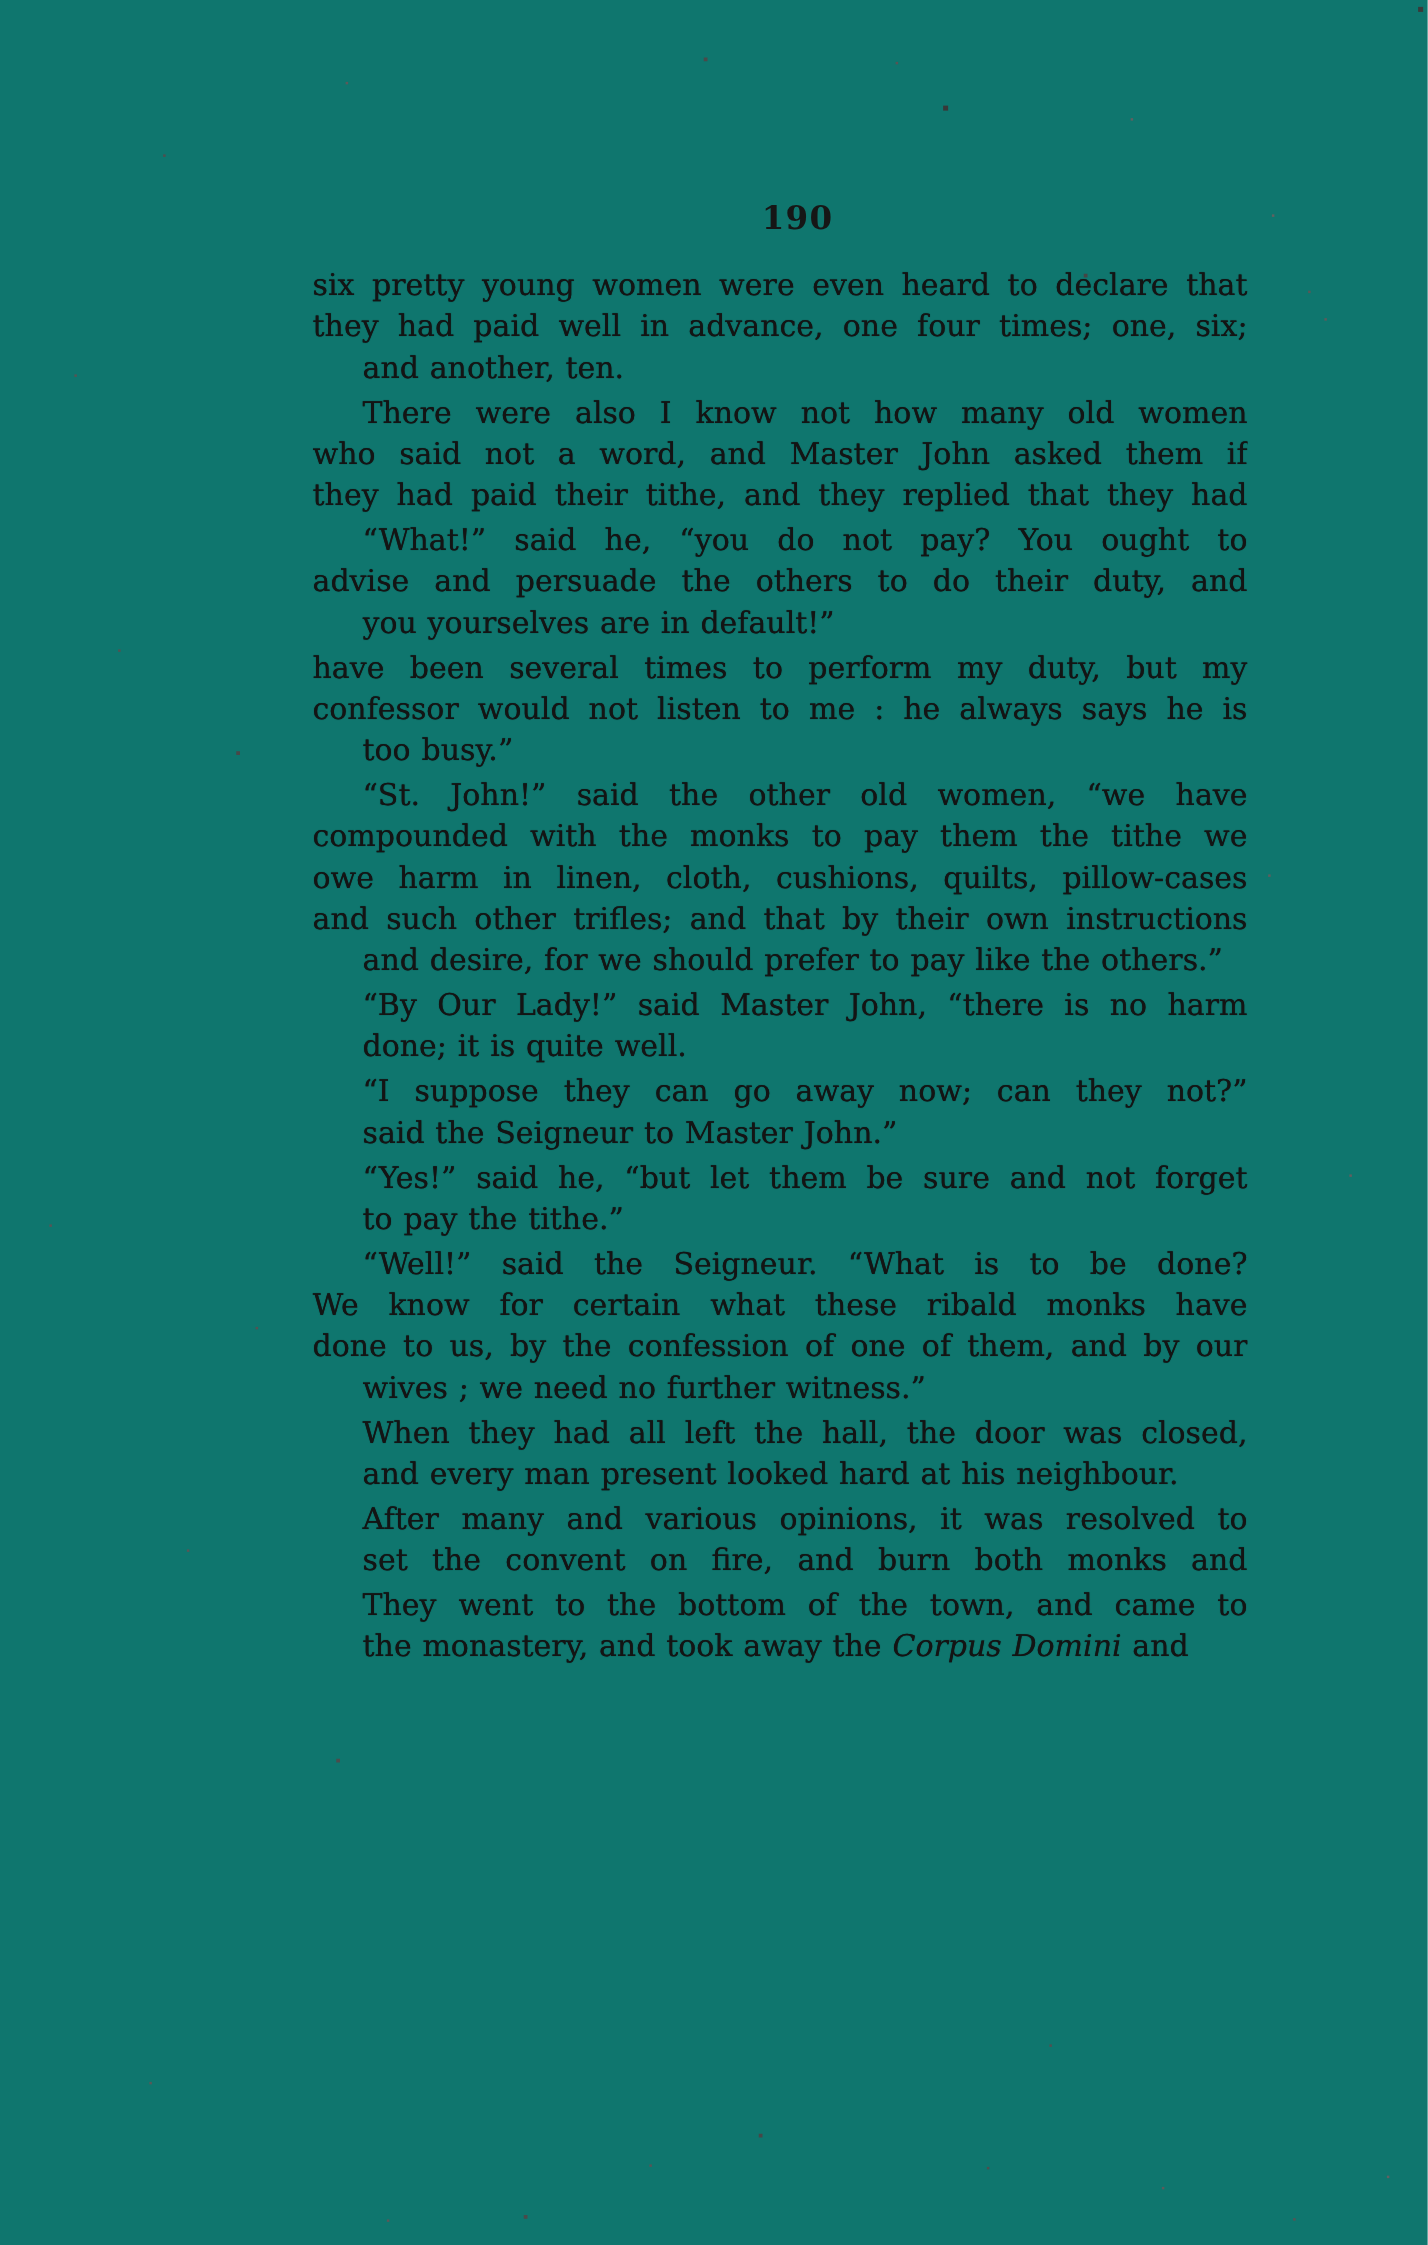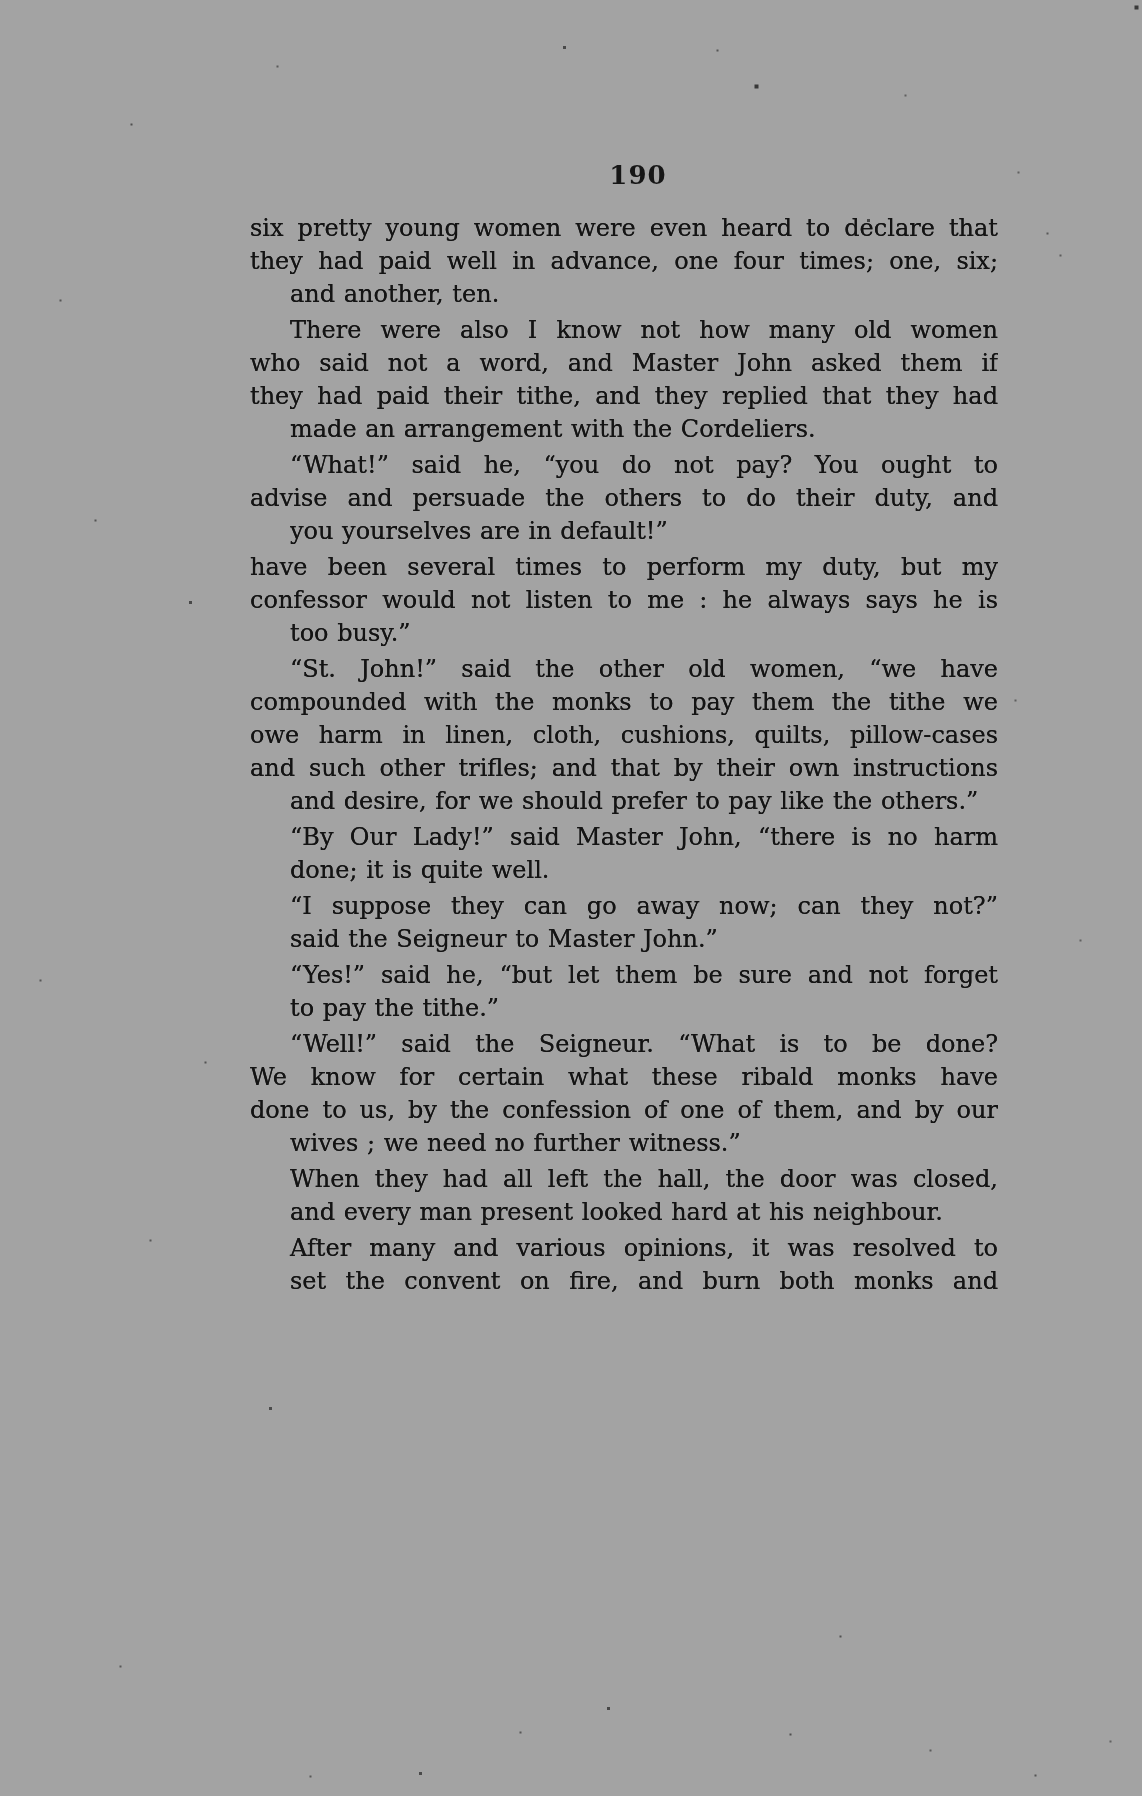--- a/index.html
+++ b/index.html
@@ -12,21 +12,21 @@
     width: 1142px;
     height: 1796px;
     position: relative;
     overflow: hidden;
     font-family: "DejaVu Serif", "Liberation Serif", serif;
     color: #141414;
   }
   .scan-page {
     position: absolute;
     inset: 0;
-    background: #a3a3a3;
+    background: #0f766e;
   }
   .page-number {
     position: absolute;
     top: 160px;
     left: 250px;
     width: 748px;
     padding-left: 28px;
     box-sizing: border-box;
     text-align: center;
     font-size: 26px;
@@ -111,21 +111,20 @@
   <div class="text-block" id="paragraphs">
       <div class="para">
         <div class="line"><span>six pretty young women were even heard to declare that</span></div>
         <div class="line"><span>they had paid well in advance, one four times; one, six;</span></div>
         <div class="line last"><span>and another, ten.</span></div>
       </div>
       <div class="para">
         <div class="line indent"><span>There were also I know not how many old women</span></div>
         <div class="line"><span>who said not a word, and Master John asked them if</span></div>
         <div class="line"><span>they had paid their tithe, and they replied that they had</span></div>
-        <div class="line last"><span>made an arrangement with the Cordeliers.</span></div>
       </div>
       <div class="para">
         <div class="line indent"><span>“What!” said he, “you do not pay? You ought to</span></div>
         <div class="line"><span>advise and persuade the others to do their duty, and</span></div>
         <div class="line last"><span>you yourselves are in default!”</span></div>
       </div>
       <div class="para">
         <div class="line"><span>have been several times to perform my duty, but my</span></div>
         <div class="line"><span>confessor would not listen to me : he always says he is</span></div>
         <div class="line last"><span>too busy.”</span></div>
@@ -156,16 +155,20 @@
         <div class="line last"><span>wives ; we need no further witness.”</span></div>
       </div>
       <div class="para">
         <div class="line indent"><span>When they had all left the hall, the door was closed,</span></div>
         <div class="line last"><span>and every man present looked hard at his neighbour.</span></div>
       </div>
       <div class="para">
         <div class="line indent"><span>After many and various opinions, it was resolved to</span></div>
         <div class="line last"><span>set the convent on fire, and burn both monks and monastery.</span></div>
       </div>
+      <div class="para">
+        <div class="line indent"><span>They went to the bottom of the town, and came to</span></div>
+        <div class="line last"><span>the monastery, and took away the </span><span class="italic">Corpus Domini</span><span> and</span></div>
+      </div>
     </div>
 
   <div class="specks"></div>
 </div>
 
 </body></html>

